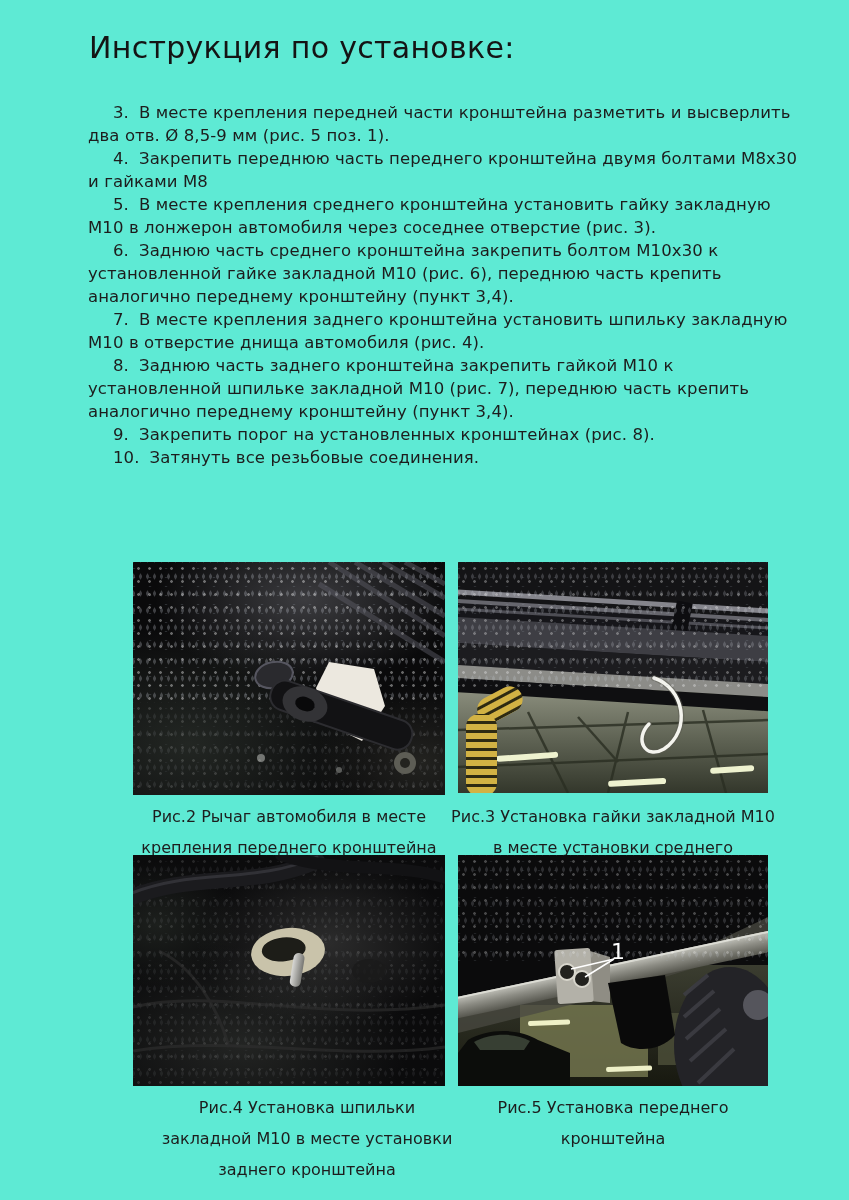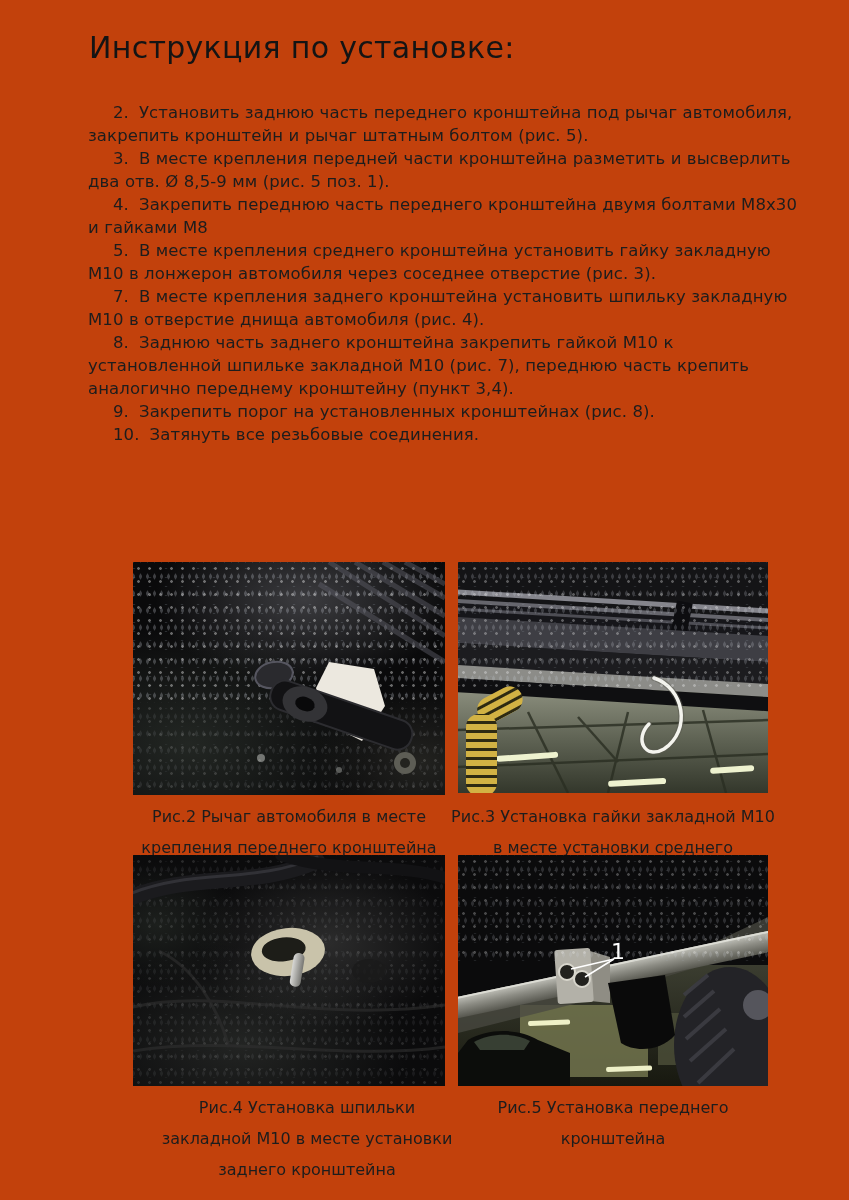--- a/index.html
+++ b/index.html
@@ -1,17 +1,17 @@
 <!DOCTYPE html>
 <html><head>
 <meta charset="utf-8">
 <style>
   html,body{margin:0;padding:0;background:#888;}
   .page{
-    position:relative;width:849px;height:1200px;background:#c2410c;
+    position:relative;width:849px;height:1200px;background:#5eead4;
     font-family:"DejaVu Sans","Liberation Sans",sans-serif;color:#1c1c1c;
     overflow:hidden;margin:0 auto;
   }
   .title{
     position:absolute;left:89px;top:30px;font-size:30px;font-weight:400;
     letter-spacing:0.3px;color:#141414;
   }
   .steps{
     position:absolute;left:88px;top:101px;width:714px;
     font-size:16.5px;line-height:23px;letter-spacing:0.1px;color:#1d1d1d;
@@ -51,24 +51,24 @@
   }
 </style>
 </head>
 <body>
 
 <div class="page">
 
   <div class="title">Инструкция по установке:</div>
 
   <div class="steps">
-    <p class="step"><span class="num">2.</span><span>Установить заднюю часть переднего кронштейна под рычаг автомобиля, закрепить кронштейн и рычаг штатным болтом (рис. 5).</span></p>
     <p class="step"><span class="num">3.</span><span>В месте крепления передней части кронштейна разметить и высверлить два отв. Ø 8,5-9 мм (рис. 5 поз. 1).</span></p>
     <p class="step"><span class="num">4.</span><span>Закрепить переднюю часть переднего кронштейна двумя болтами М8х30 и гайками М8</span></p>
     <p class="step"><span class="num">5.</span><span>В месте крепления среднего кронштейна установить гайку закладную М10 в лонжерон автомобиля через соседнее отверстие (рис. 3).</span></p>
+    <p class="step"><span class="num">6.</span><span>Заднюю часть среднего кронштейна закрепить болтом М10х30 к установленной гайке закладной М10 (рис. 6), переднюю часть крепить аналогично переднему кронштейну (пункт 3,4).</span></p>
     <p class="step"><span class="num">7.</span><span>В месте крепления заднего кронштейна установить шпильку закладную М10 в отверстие днища автомобиля (рис. 4).</span></p>
     <p class="step"><span class="num">8.</span><span>Заднюю часть заднего кронштейна закрепить гайкой М10 к установленной шпильке закладной М10 (рис. 7), переднюю часть крепить аналогично переднему кронштейну (пункт 3,4).</span></p>
     <p class="step"><span class="num">9.</span><span>Закрепить порог на установленных кронштейнах (рис. 8).</span></p>
     <p class="step"><span class="num">10.</span><span>Затянуть все резьбовые соединения.</span></p>
   </div>
 
   <div class="photo fig2base" style="left:133px;top:562px;width:312px;height:233px;">
     <div class="spk" style="height:60%;opacity:.75;"></div>
     <div class="spk" style="top:60%;height:40%;opacity:.28;"></div>
     <svg width="312" height="233" viewBox="0 0 312 233">

